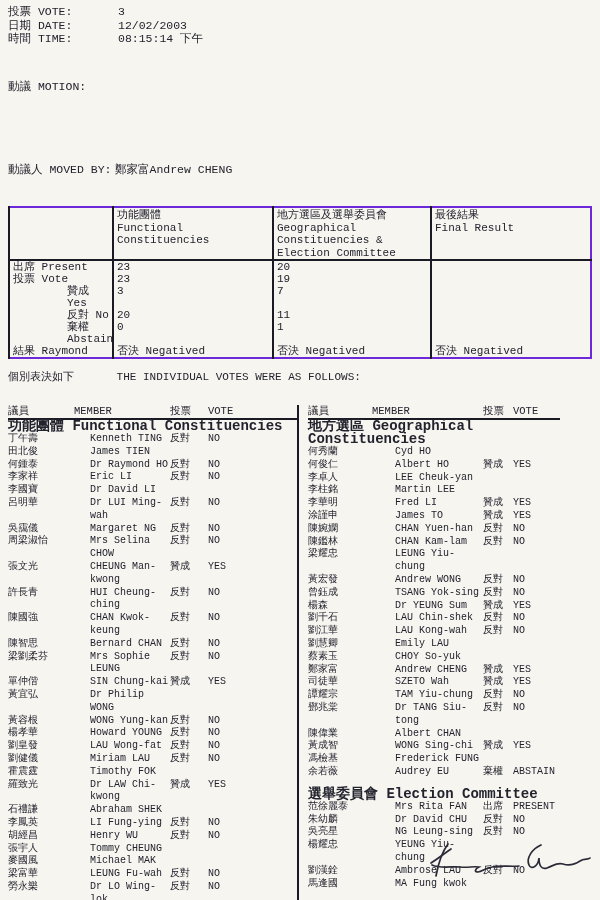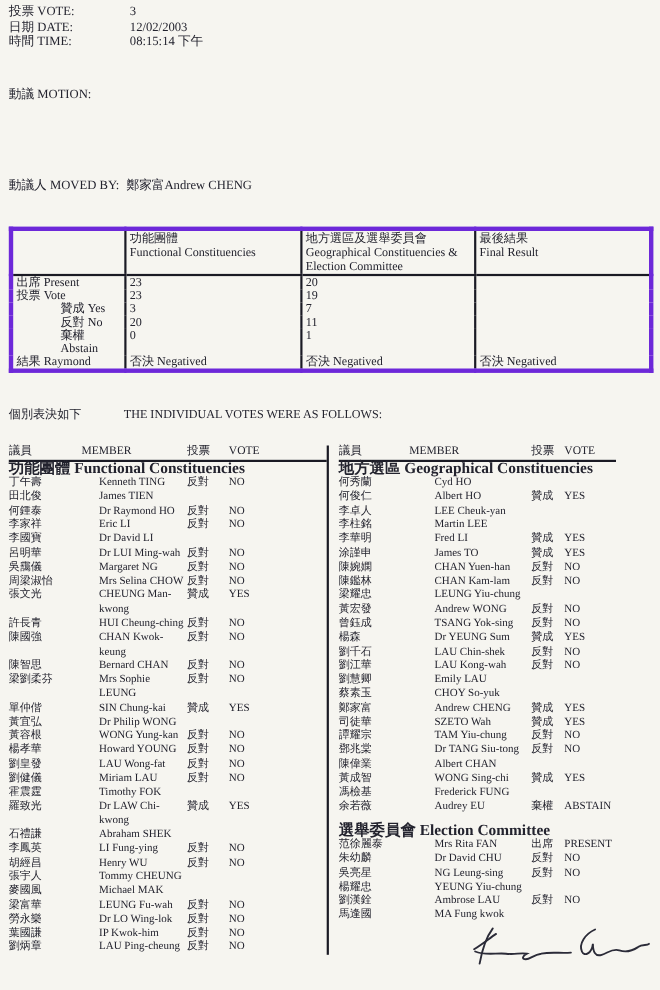--- a/index.html
+++ b/index.html
@@ -1,53 +1,53 @@
 <!DOCTYPE html>
 <html><head>
 <meta charset="utf-8">
 <style>
   html,body{margin:0;padding:0;background:#e9e8e3;}
   .page{
     position:relative;
     width:600px;height:900px;
     background:#f6f5f0;
-    font-family:Liberation Serif, serif;
+    font-family:Liberation Mono, monospace;
     color:#23232e;
     overflow:hidden;
   }
   
   .top-info{position:absolute;left:8px;top:5px;}
   .info-row{display:flex;font-size:11.5px;line-height:13.5px;}
   .ilabel{width:110px;flex:0 0 110px;}
   
   .motion{position:absolute;left:8px;top:56px;display:flex;font-size:11.5px;line-height:13px;}
   .motion .ilabel{width:110px;flex:0 0 110px;margin-top:24px;}
   .motion-text{width:458px;}
   
   .moved{position:absolute;left:8px;top:163px;display:flex;font-size:11.5px;line-height:13px;}
   .moved .ilabel{width:107px;flex:0 0 107px;}
   
   table.summary{
     position:absolute;left:8px;top:206px;width:582px;
     border-collapse:collapse;table-layout:fixed;
     font-size:11px;line-height:12.5px;
-    border:4px solid #6d28d9;
+    border:2px solid #6d28d9;
   }
   table.summary th,table.summary td{
     border-left:2px solid #1a1a24;
     padding:1px 3px 0 3px;
     text-align:left;vertical-align:top;font-weight:normal;
   }
   table.summary thead th{border-bottom:2px solid #1a1a24;}
   table.summary tbody td{line-height:12px;padding-top:0;}
   table.summary col.c0{width:104px;}
   table.summary col.c1{width:160px;}
   table.summary col.c2{width:158px;}
   table.summary col.c3{width:160px;}
-  tr.indent td.lbl{padding-left:43px;}
+  tr.indent td.lbl{padding-left:57px;}
   
   .individual-title{position:absolute;left:8px;top:371px;font-size:11px;line-height:13px;}
   .individual-title .zh{display:inline-block;width:102px;}
   .vote-columns{position:absolute;left:8px;top:389px;width:584px;display:flex;align-items:stretch;margin-top:16px;}
   .vcol{box-sizing:border-box;}
   .vcol-left{width:289px;flex:0 0 289px;}
   .vcol-right{width:263px;flex:0 0 263px;border-left:2px solid #1a1a24;padding-left:9px;}
   .col-head,.vrow{display:grid;}
   .vcol-left .col-head,.vcol-left .vrow{grid-template-columns:66px 96px 38px auto;}
   .vcol-right .col-head,.vcol-right .vrow{grid-template-columns:64px 111px 30px auto;}

